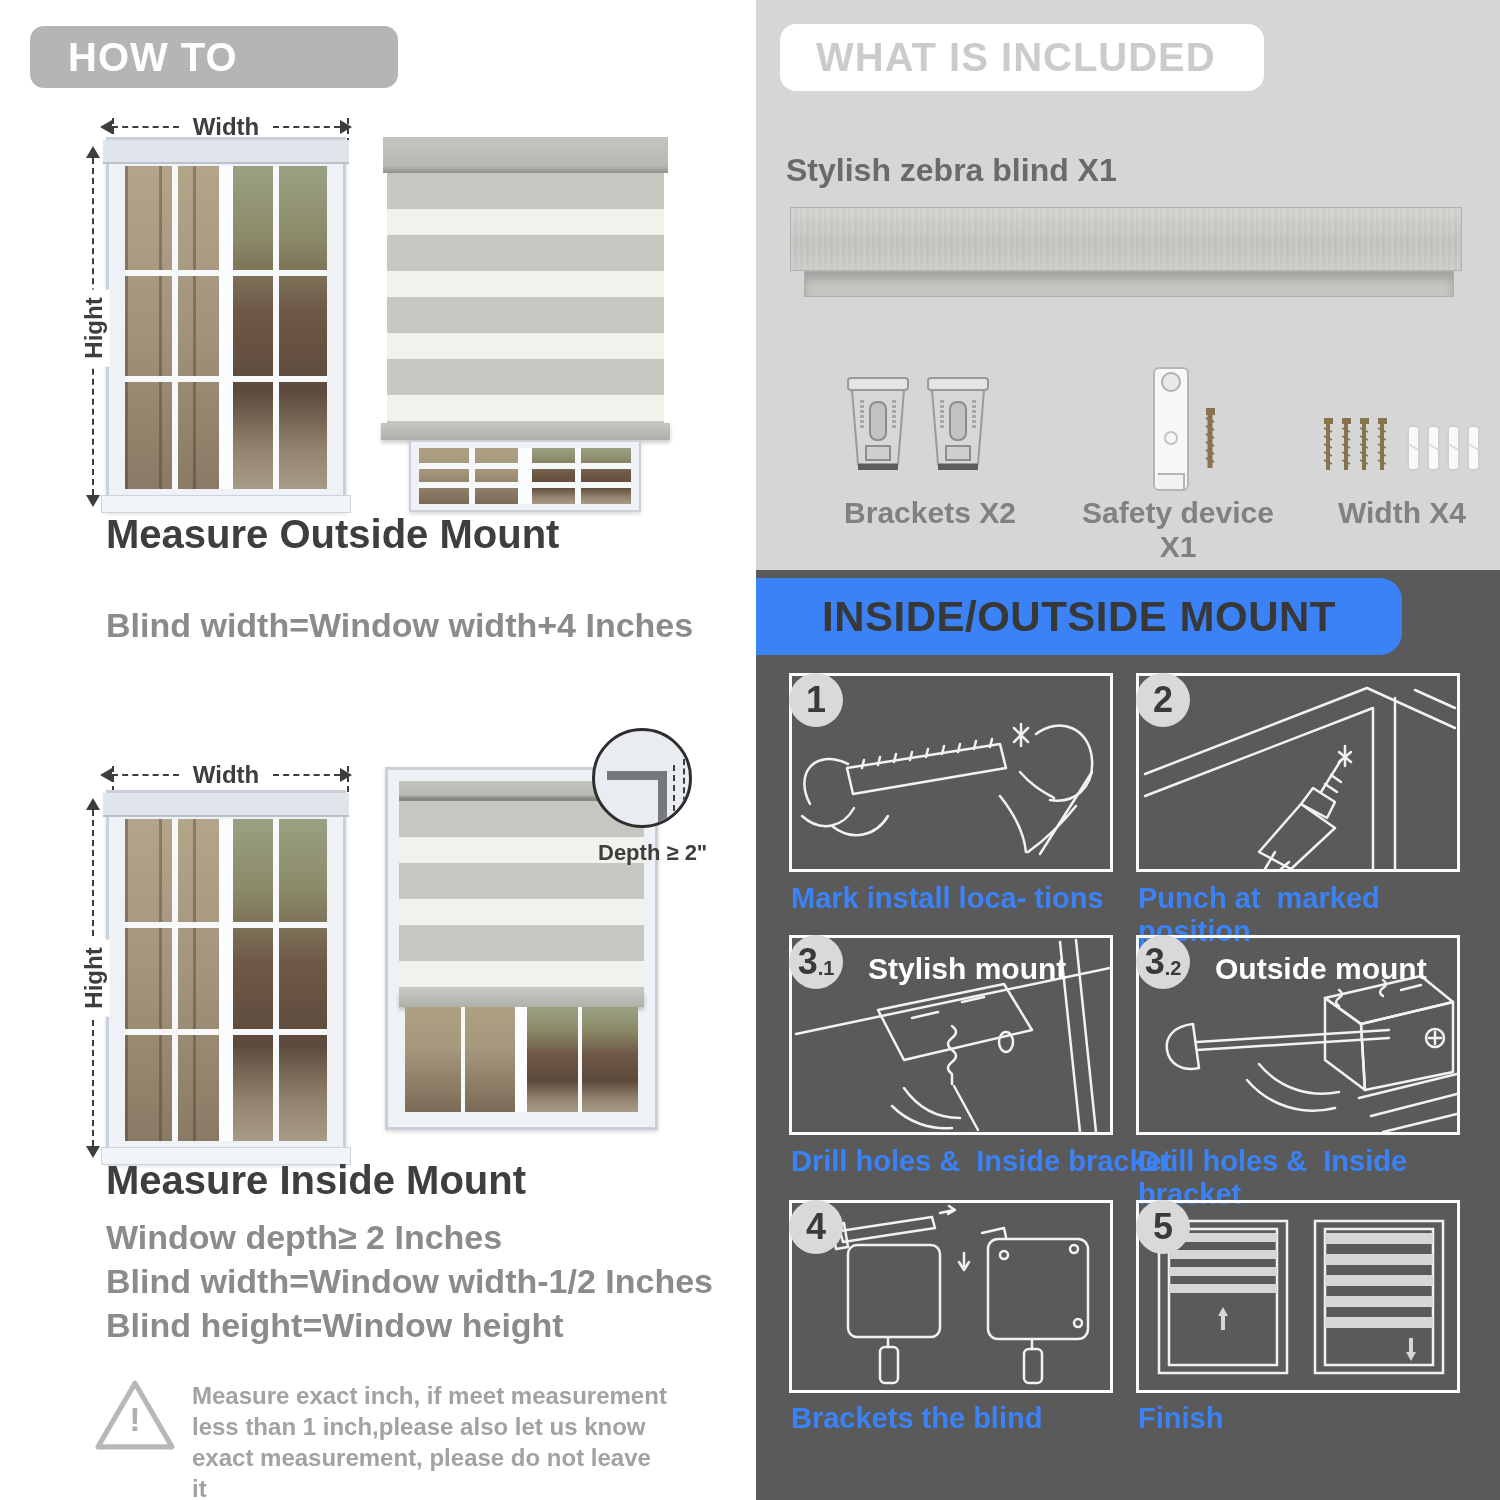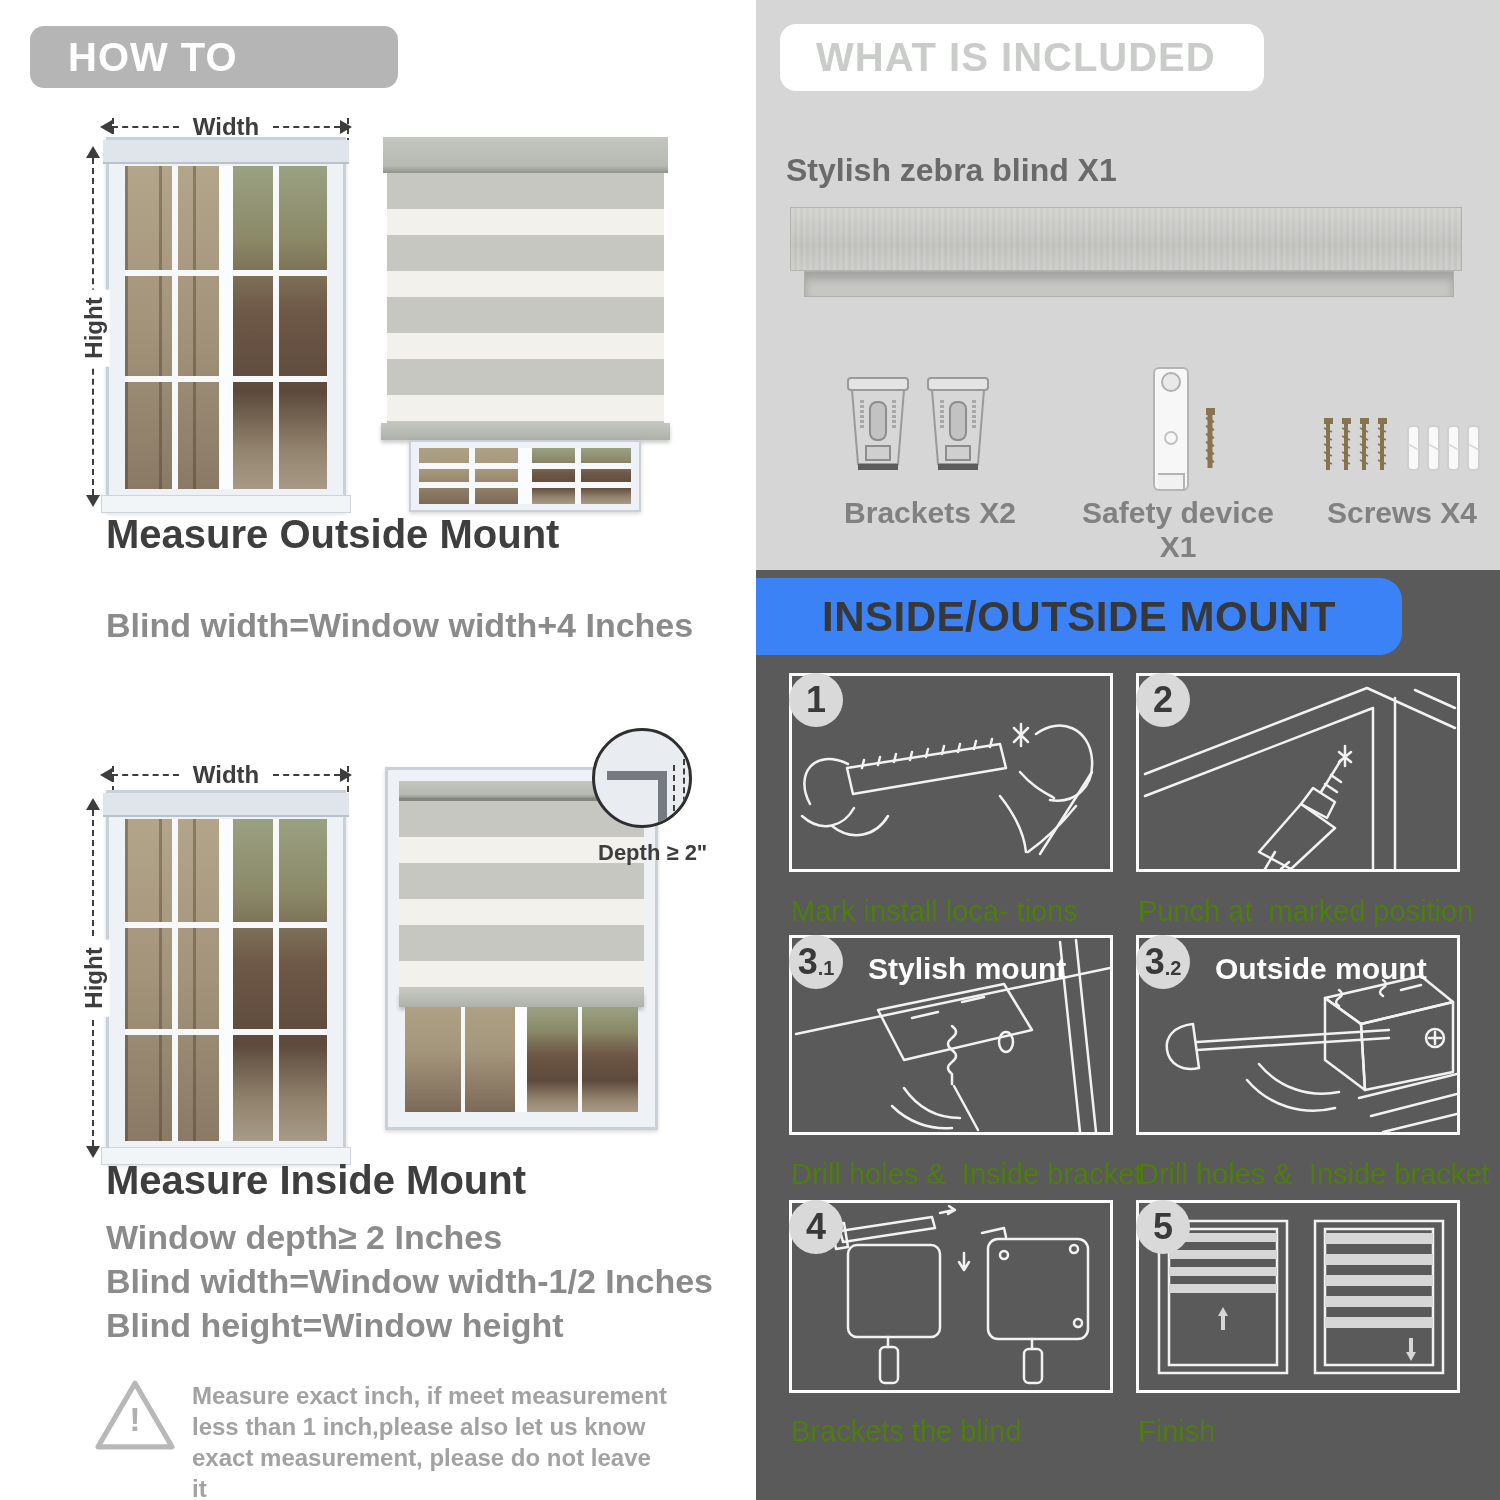--- a/index.html
+++ b/index.html
@@ -68,21 +68,21 @@
   .bar-main{background:repeating-linear-gradient(90deg,rgba(255,255,255,.05) 0 3px,rgba(0,0,0,.02) 3px 6px),
             linear-gradient(180deg,#d3d3d0 0%,#c3c3c0 60%,#cdcdca 100%);border:1px solid #b2b2af;box-sizing:border-box;}
   .bar-lip{background:#c6c6c3;border:1px solid #aeaeab;box-shadow:inset 0 7px 9px rgba(0,0,0,.18);box-sizing:border-box;}
 
   
   .card{position:absolute;border:3px solid #fbfbfb;box-sizing:border-box;}
   .badge{position:absolute;left:-3px;top:-3px;width:54px;height:54px;border-radius:50%;background:#d9d9d9;
          color:#3a3a3a;font-weight:bold;display:flex;align-items:center;justify-content:center;font-size:36px;}
   .badge .sub{font-size:20px;margin-top:12px;}
   .card-title{position:absolute;left:76px;top:14px;color:#fff;font-size:30px;font-weight:bold;}
-  .caption{position:absolute;color:#4d7c0f;font-size:29px;font-weight:normal;white-space:pre-wrap;margin-top:13px;}
+  .caption{position:absolute;color:#3b82f6;font-size:29px;font-weight:bold;white-space:pre-wrap;}
   .lineart{stroke:#f2f2f2;stroke-width:2.5;fill:none;stroke-linecap:round;stroke-linejoin:round;}
 
   
   .mag{border-radius:50%;border:3px solid #2e2e2e;background:#e9edf1;overflow:hidden;box-sizing:border-box;}
 </style>
 </head>
 <body>
 
 <div class="canvas">
 
@@ -262,21 +262,21 @@
           <rect x="146" y="12" width="11" height="44" rx="4"></rect>
       </g>
       <g stroke="#d8d8d8" stroke-width="1.5">
         <path d="M86 30 l11 6 M106 30 l11 6 M126 30 l11 6 M146 30 l11 6"></path>
       </g>
     </svg>
   </div>
 
   <div class="abs item-lbl" style="left:830px;top:496px;width:200px;">Brackets X2</div>
   <div class="abs item-lbl" style="left:1066px;top:496px;width:224px;">Safety device X1</div>
-  <div class="abs item-lbl" style="left:1312px;top:496px;width:180px;">Screws X4</div>
+  <div class="abs item-lbl" style="left:1312px;top:496px;width:180px;">Width X4</div>
 
   <div class="abs hdr-mount">INSIDE/OUTSIDE MOUNT</div>
 
   <div class="card" style="left:789px;top:673px;width:324px;height:199px;">
     <svg class="lineart" width="318" height="193" viewBox="0 0 318 193">
       <path d="M55 92 L208 68 L214 92 L61 118 Z"></path>
       <path d="M70 92 l2 -8 M86 89 l2 -8 M102 86 l2 -8 M118 84 l2 -8 M134 81 l2 -8 M150 78 l2 -8 M166 76 l2 -8 M182 73 l2 -8 M198 71 l2 -8"></path>
       <path d="M222 52 l14 14 M236 52 l-14 14 M229 48 l0 22"></path>
       <path d="M18 128 C 2 98, 22 72, 56 88 M10 140 C 30 158, 52 150, 62 132"></path>
       <path d="M40 150 C 60 166, 84 160, 96 140"></path>

